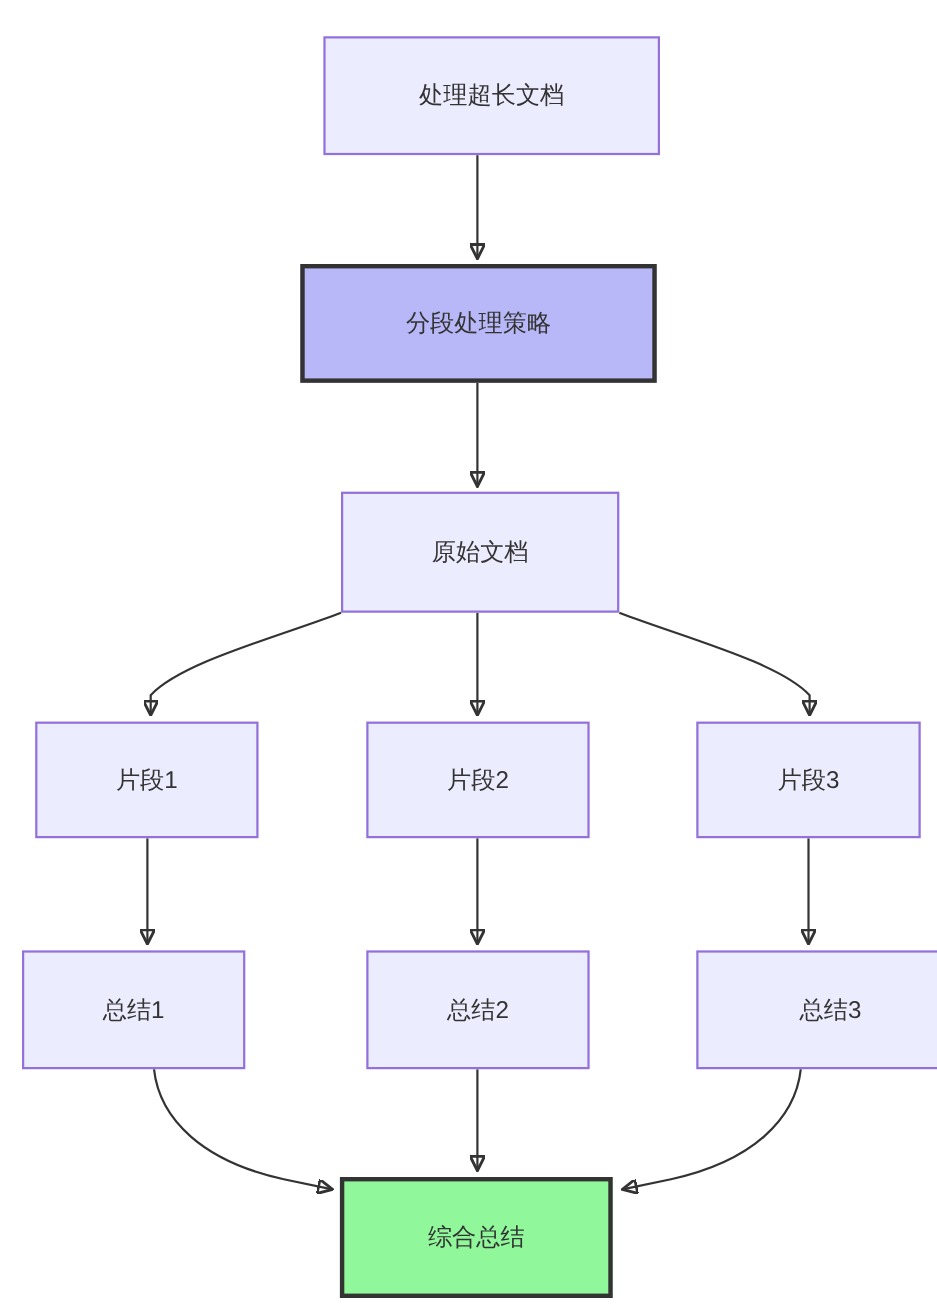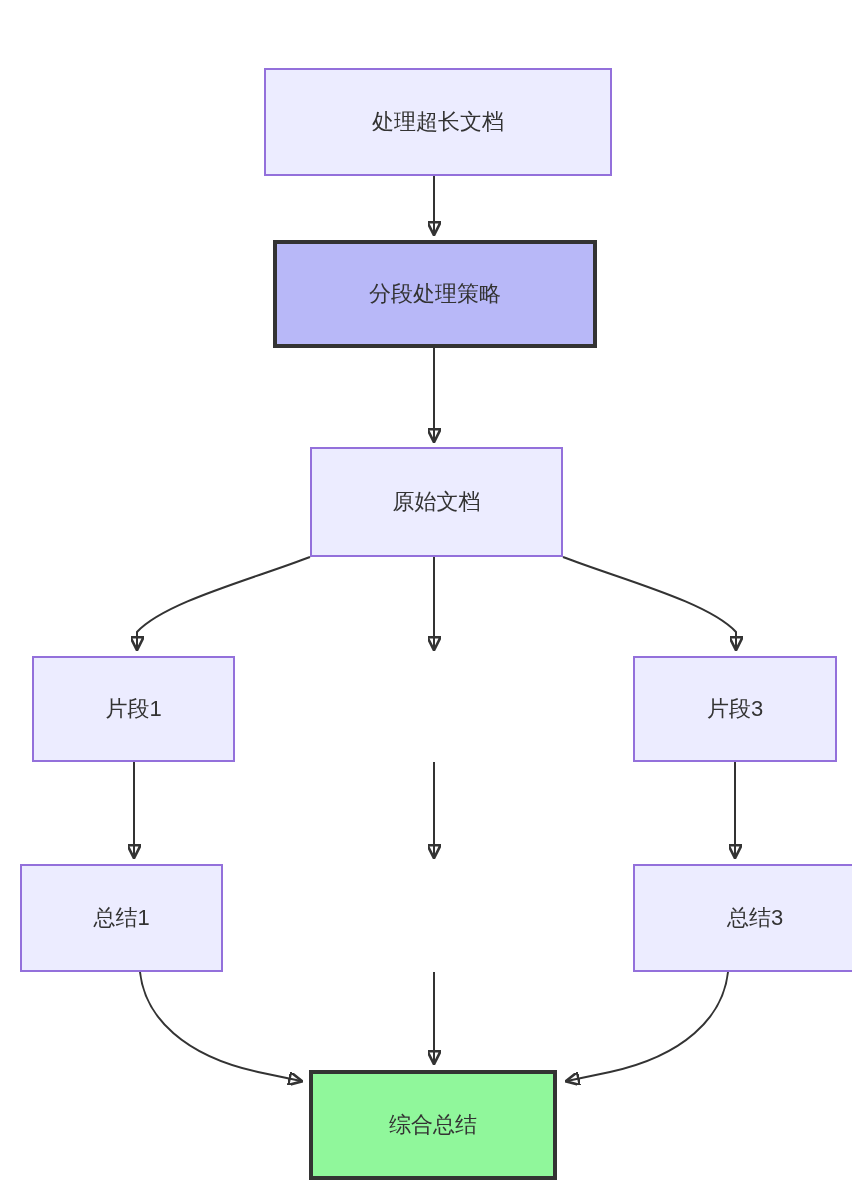--- a/index.html
+++ b/index.html
@@ -43,21 +43,21 @@
   }
   .node.strong {
     background: var(--strategy-fill, #b8b8f8);
     border: 4px solid var(--dark, #333333);
   }
   .node.final {
     background: var(--final-fill, #90f79b);
     border: 4px solid var(--dark, #333333);
   }
   
-  #n-process  { left: 264px; top: 33px;   width: 348px; height: 108px; margin-top: 35px; }
+  #n-process  { left: 294px; top: 33px;   width: 306px; height: 108px; }
   #n-strategy { left: 273px; top: 240px;  width: 324px; height: 108px; }
   #n-original { left: 310px; top: 447px;  width: 253px; height: 110px; }
   #n-frag1    { left: 32px;  top: 656px;  width: 203px; height: 106px; text-align: right; }
   #n-frag2    { left: 333px; top: 656px;  width: 203px; height: 106px; }
   #n-frag3    { left: 633px; top: 656px;  width: 204px; height: 106px; text-align: center; }
   #n-sum1     { left: 20px;  top: 864px;  width: 203px; height: 108px; }
   #n-sum2     { left: 333px; top: 864px;  width: 203px; height: 108px; }
   #n-sum3     { left: 633px; top: 864px;  width: 244px; height: 108px; }
   #n-final    { left: 309px; top: 1070px; width: 248px; height: 110px; }
 </style>
@@ -94,29 +94,35 @@
   </div>
 
   <div class="node strong" id="n-strategy">
     <span>分段处理策略</span>
   </div>
 
   <div class="node" id="n-frag1">
     <span>片段1</span>
   </div>
 
+  <div class="node" id="n-frag2">
+    <span>片段2</span>
+  </div>
 
   <div class="node" id="n-frag3">
     <span>片段3</span>
   </div>
 
   <div class="node" id="n-sum1">
     <span>总结1</span>
   </div>
 
+  <div class="node" id="n-sum2">
+    <span>总结2</span>
+  </div>
 
   <div class="node" id="n-sum3">
     <span>总结3</span>
   </div>
 
   <div class="node final" id="n-final">
     <span>综合总结</span>
   </div>
 
 </div>

